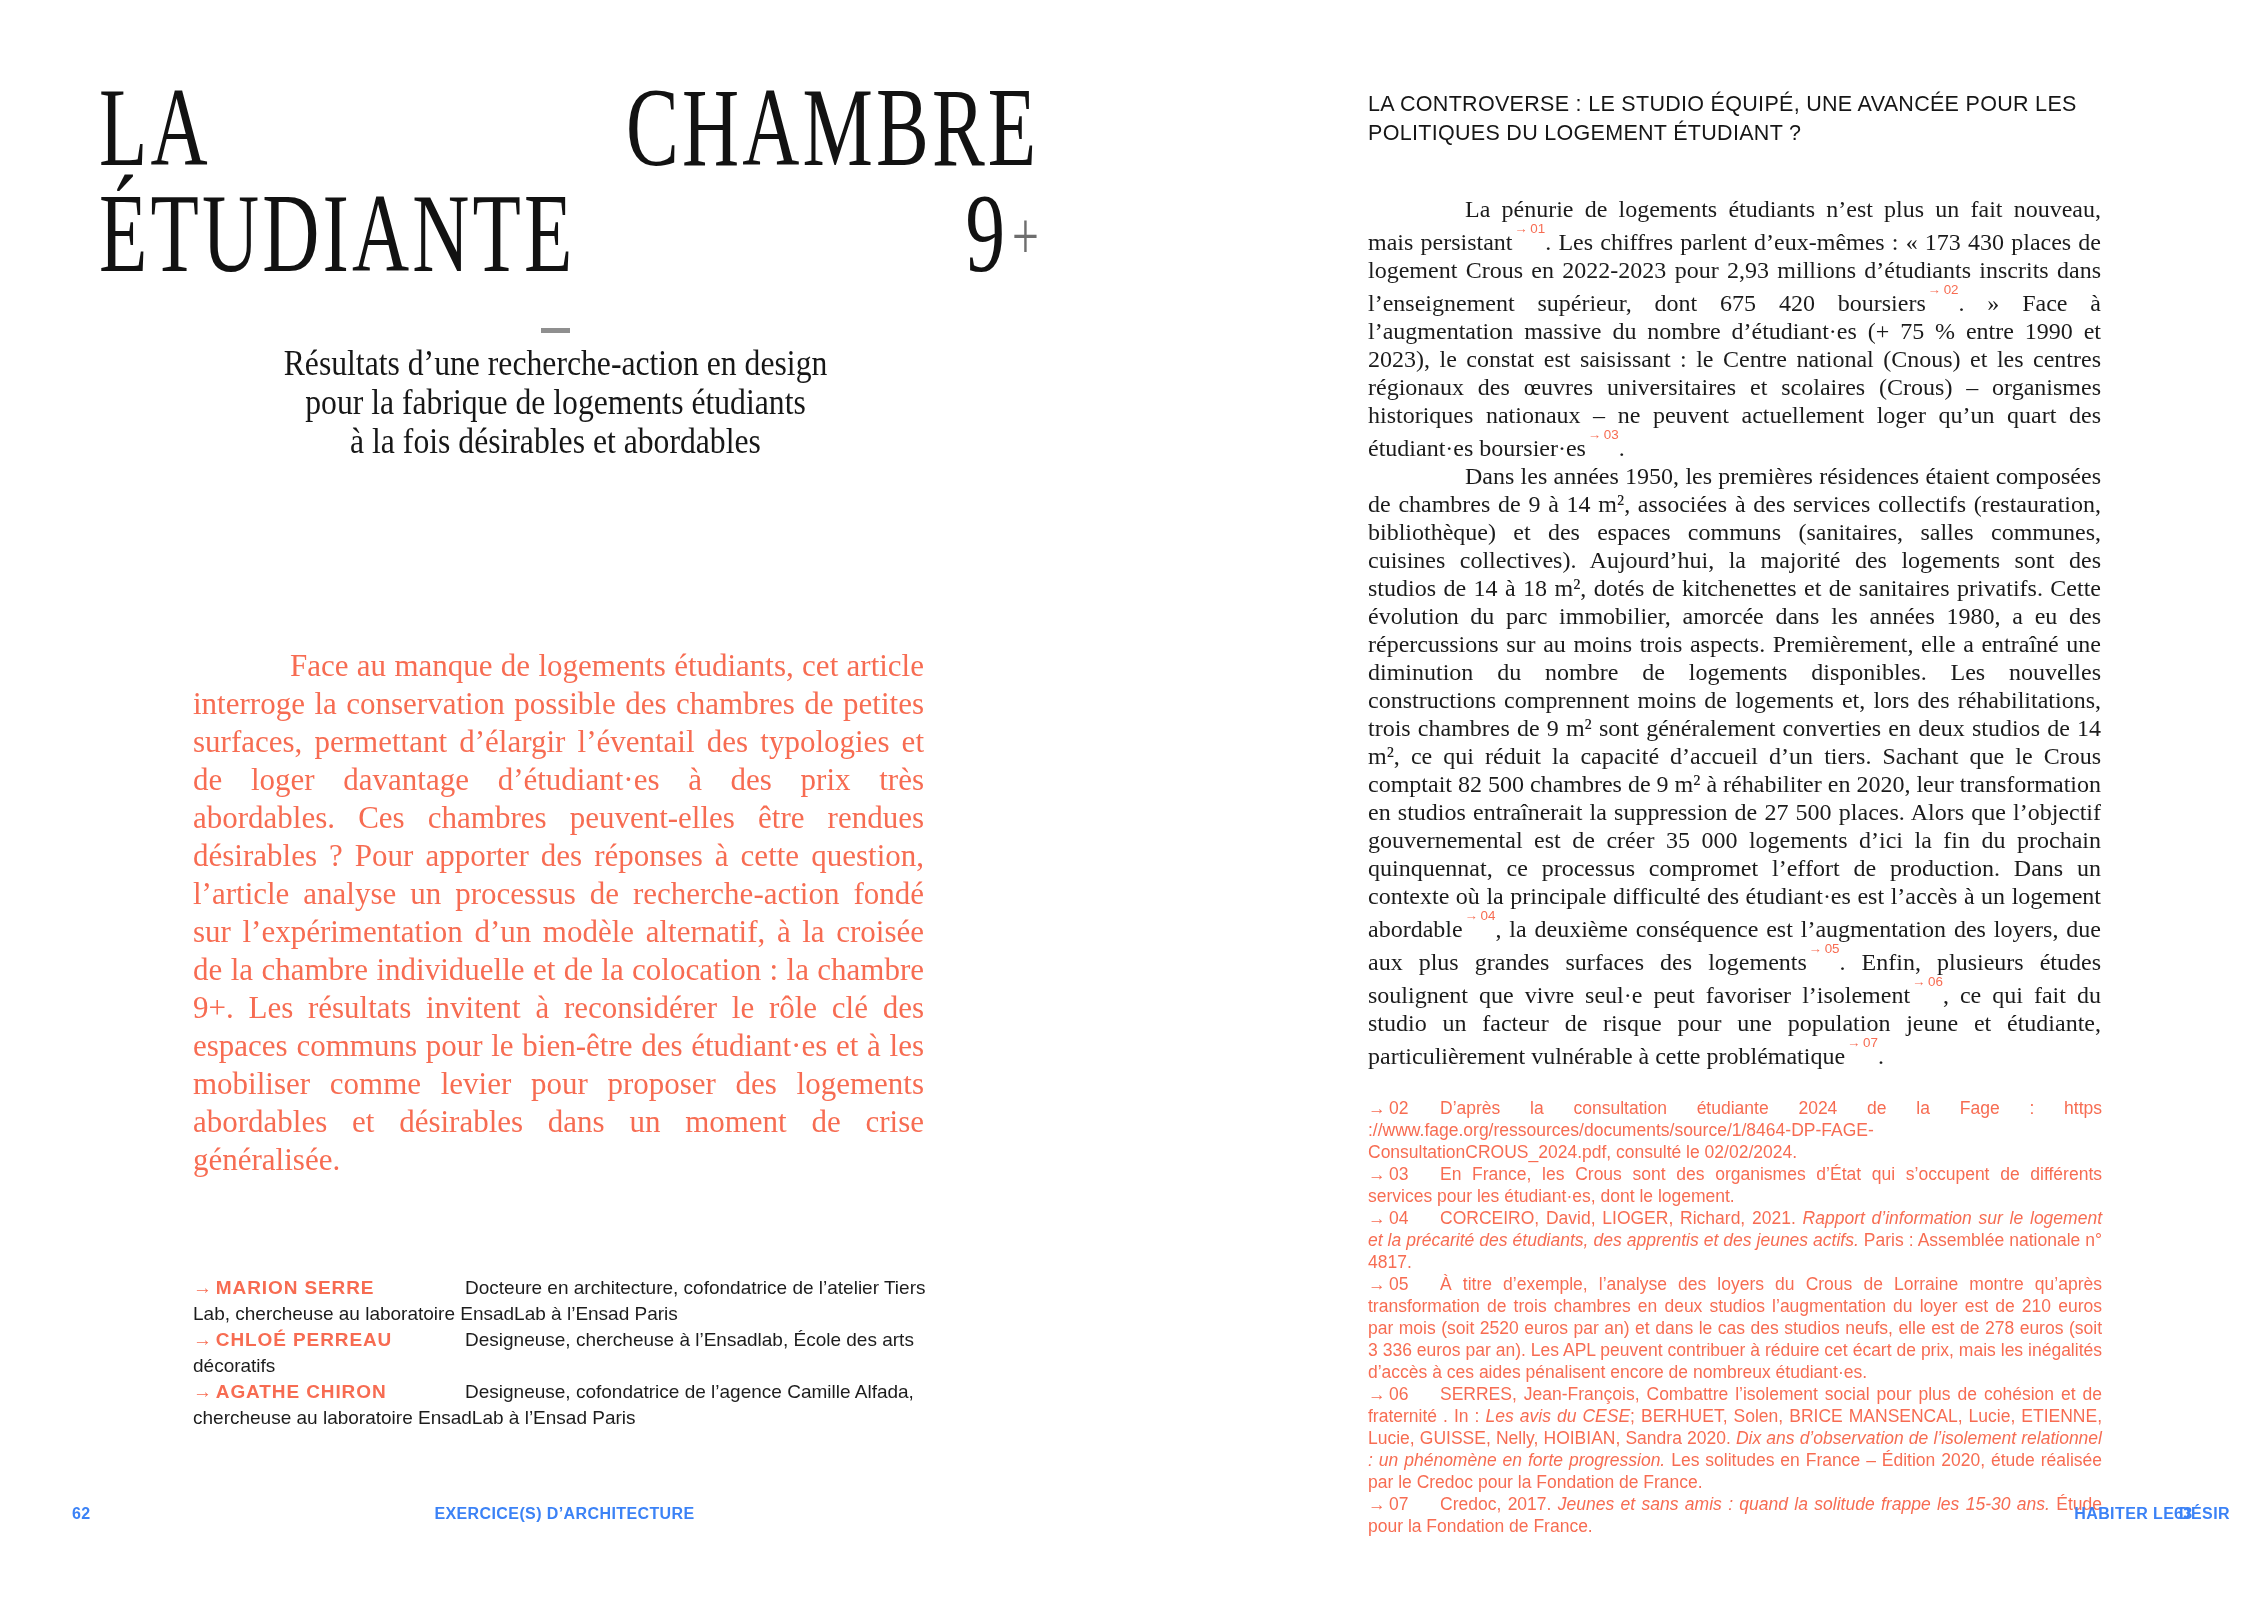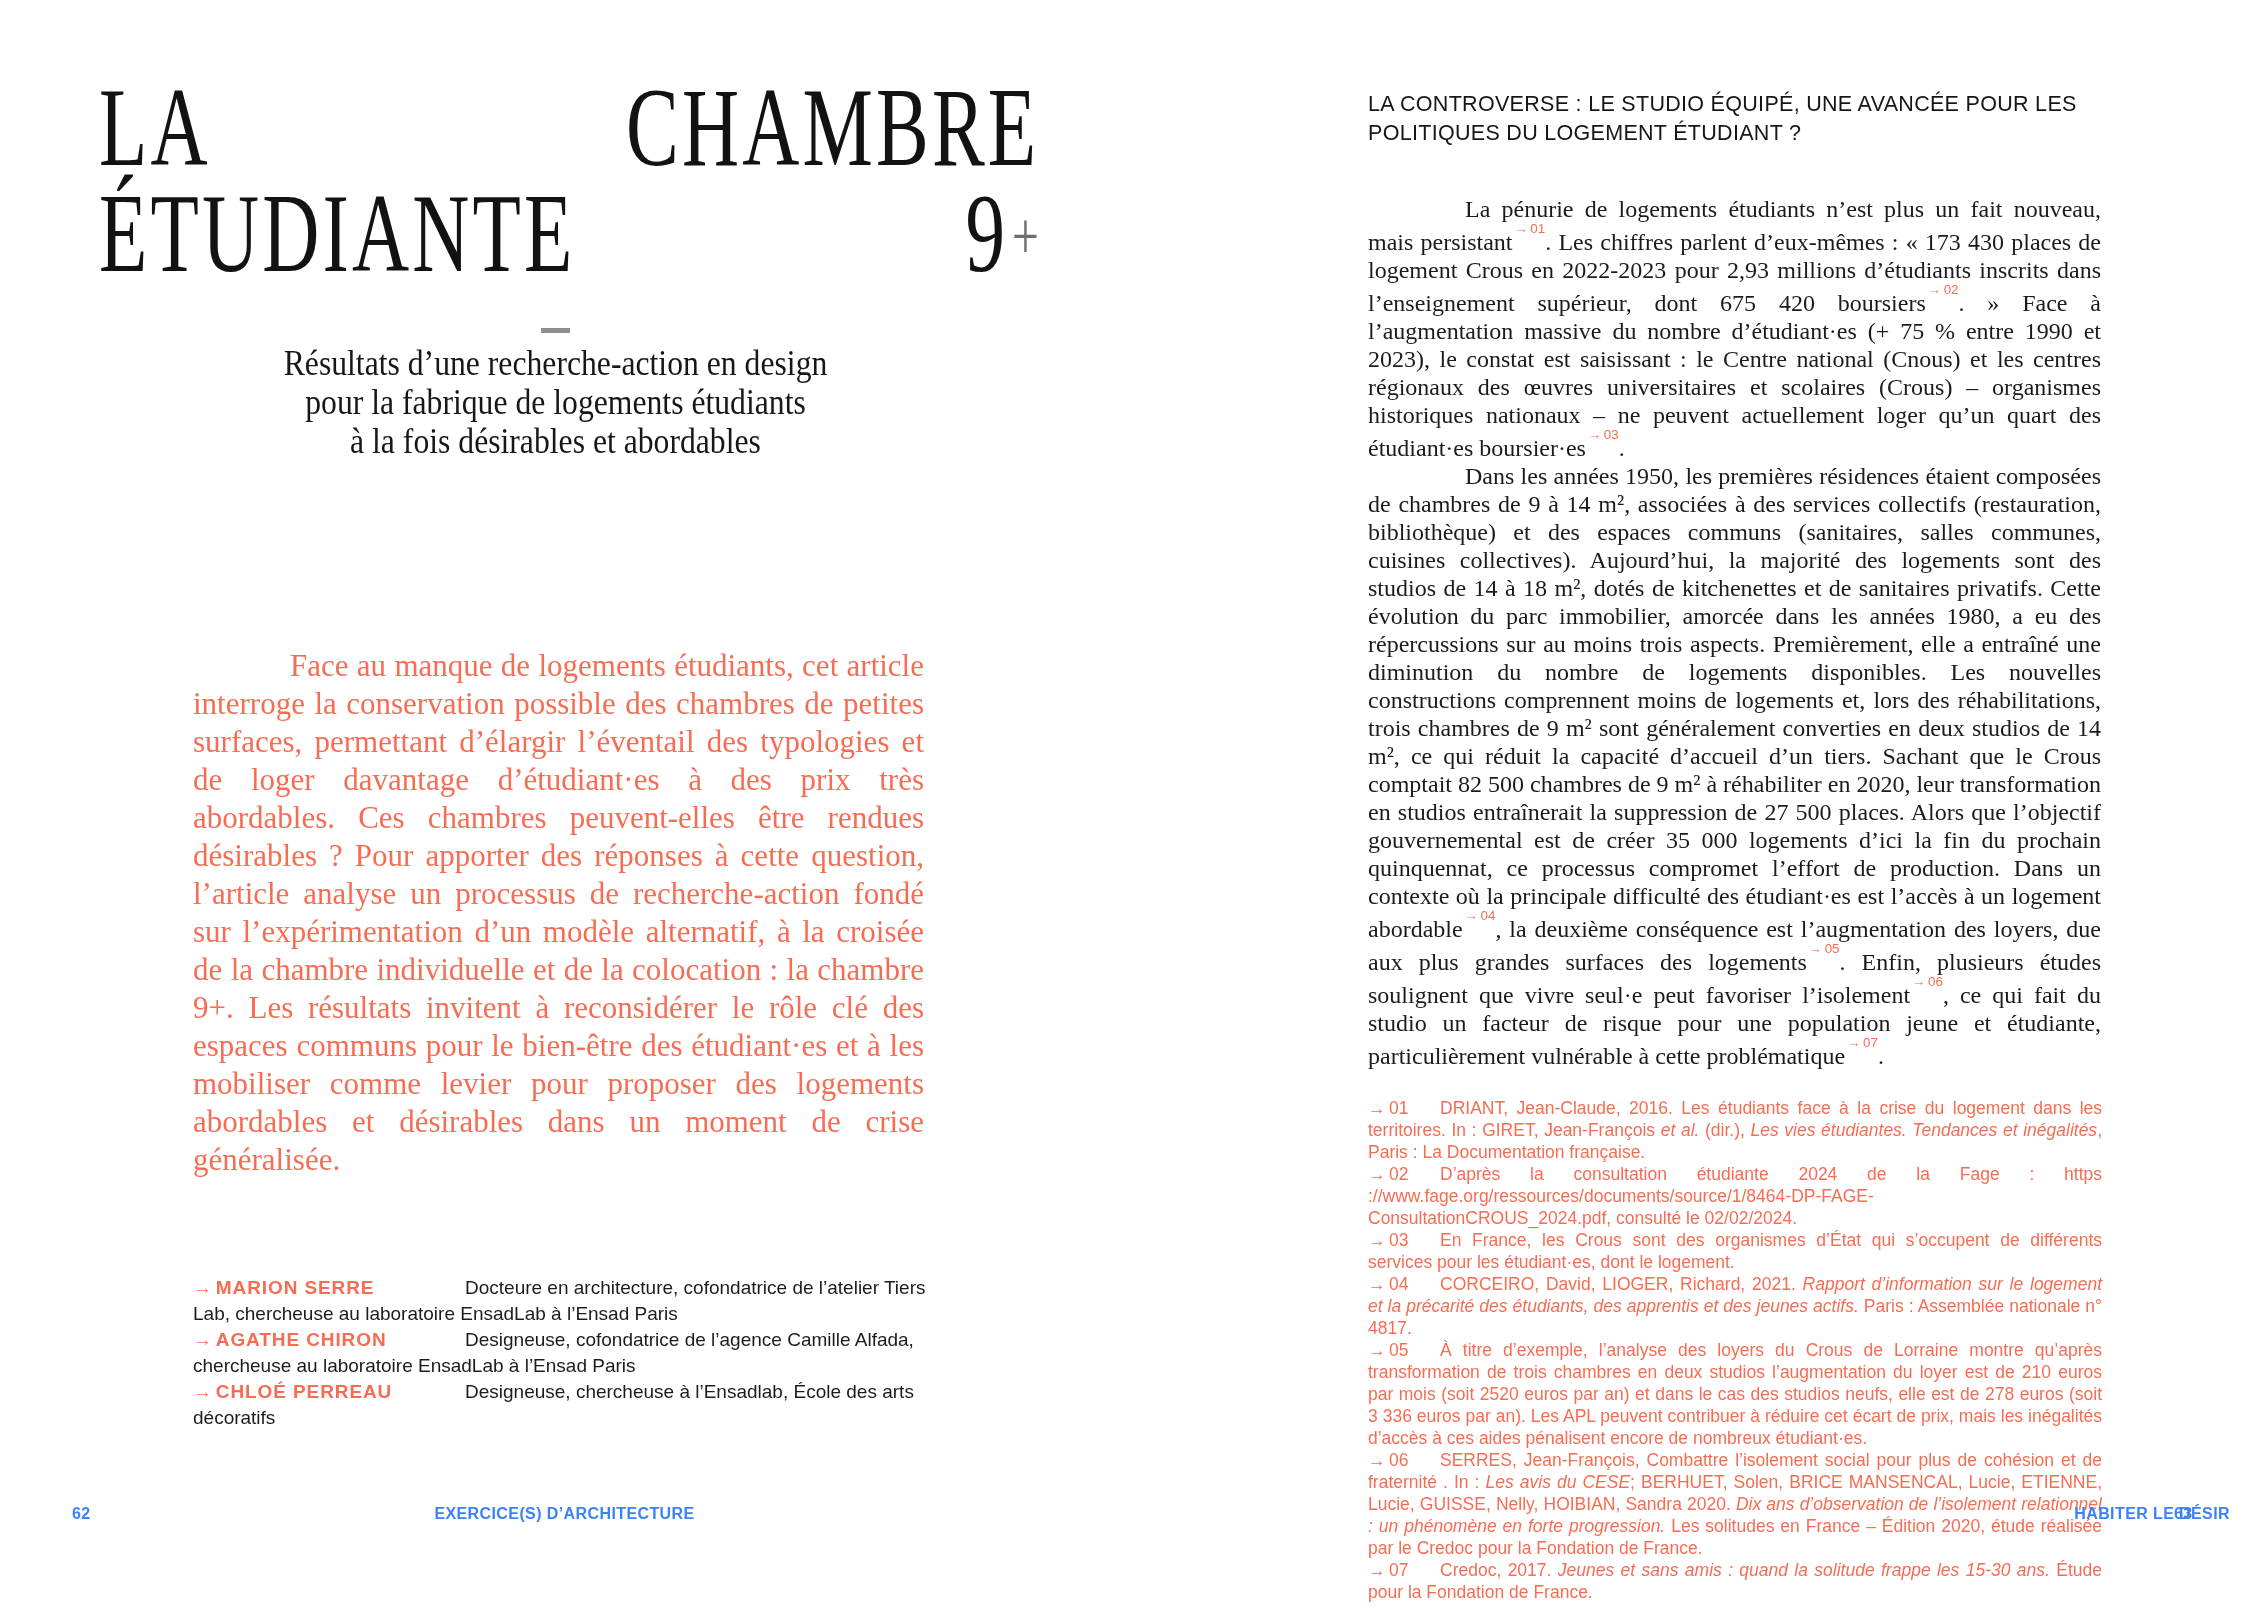--- a/index.html
+++ b/index.html
@@ -103,42 +103,41 @@
   <div class="subtitle">
     <span class="sub-line">Résultats d’une recherche-action en design</span>
     <span class="sub-line">pour la fabrique de logements étudiants</span>
     <span class="sub-line">à la fois désirables et abordables</span>
   </div>
 
   <p class="abstract">Face au manque de logements étudiants, cet article interroge la conservation possible des chambres de petites surfaces, permettant d’élargir l’éventail des typologies et de loger davantage d’étudiant·es à des prix très abordables. Ces chambres peuvent-elles être rendues désirables ? Pour apporter des réponses à cette question, l’article analyse un processus de recherche-action fondé sur l’expérimentation d’un modèle alternatif, à la croisée de la chambre individuelle et de la colocation : la chambre 9+. Les résultats invitent à reconsidérer le rôle clé des espaces communs pour le bien-être des étudiant·es et à les mobiliser comme levier pour proposer des logements abordables et désirables dans un moment de crise généralisée.</p>
 
   <div class="authors">
       <p class="author"><span class="author-name-wrap"><span class="author-arrow">→ </span><span class="author-name">MARION SERRE</span></span><span>Docteure en architecture, cofondatrice de l’atelier Tiers Lab, chercheuse au laboratoire EnsadLab à l’Ensad Paris</span></p>
+      <p class="author"><span class="author-name-wrap"><span class="author-arrow">→ </span><span class="author-name">CHLOÉ PERREAU</span></span><span>Designeuse, chercheuse à l’Ensadlab, École des arts décoratifs</span></p>
       <p class="author"><span class="author-name-wrap"><span class="author-arrow">→ </span><span class="author-name">AGATHE CHIRON</span></span><span>Designeuse, cofondatrice de l’agence Camille Alfada, chercheuse au laboratoire EnsadLab à l’Ensad Paris</span></p>
-      <p class="author"><span class="author-name-wrap"><span class="author-arrow">→ </span><span class="author-name">CHLOÉ PERREAU</span></span><span>Designeuse, chercheuse à l’Ensadlab, École des arts décoratifs</span></p>
     </div>
 
   <div class="footer-text page-num">62</div>
   <div class="footer-text running-title">EXERCICE(S) D’ARCHITECTURE</div>
 </div>
 
 <div id="right-page" class="page">
 
   <div class="section-heading">
     <span class="head-line">LA CONTROVERSE : LE STUDIO ÉQUIPÉ, UNE AVANCÉE POUR LES</span>
     <span class="head-line">POLITIQUES DU LOGEMENT ÉTUDIANT ?</span>
   </div>
 
   <div class="body-text">
       <p class="body-para">La pénurie de logements étudiants n’est plus un fait nouveau, mais persistant<sup class="fnref">→ 01</sup>. Les chiffres parlent d’eux-mêmes : « 173 430 places de logement Crous en 2022-2023 pour 2,93 millions d’étudiants inscrits dans l’enseignement supérieur, dont 675 420 boursiers<sup class="fnref">→ 02</sup>. » Face à l’augmentation massive du nombre d’étudiant·es (+ 75 % entre 1990 et 2023), le constat est saisissant : le Centre national (Cnous) et les centres régionaux des œuvres universitaires et scolaires (Crous) – organismes historiques nationaux – ne peuvent actuellement loger qu’un quart des étudiant·es boursier·es<sup class="fnref">→ 03</sup>.</p>
       <p class="body-para">Dans les années 1950, les premières résidences étaient composées de chambres de 9 à 14 m², associées à des services collectifs (restauration, bibliothèque) et des espaces communs (sanitaires, salles communes, cuisines collectives). Aujourd’hui, la majorité des logements sont des studios de 14 à 18 m², dotés de kitchenettes et de sanitaires privatifs. Cette évolution du parc immobilier, amorcée dans les années 1980, a eu des répercussions sur au moins trois aspects. Premièrement, elle a entraîné une diminution du nombre de logements disponibles. Les nouvelles constructions comprennent moins de logements et, lors des réhabilitations, trois chambres de 9 m² sont généralement converties en deux studios de 14 m², ce qui réduit la capacité d’accueil d’un tiers. Sachant que le Crous comptait 82 500 chambres de 9 m² à réhabiliter en 2020, leur transformation en studios entraînerait la suppression de 27 500 places. Alors que l’objectif gouvernemental est de créer 35 000 logements d’ici la fin du prochain quinquennat, ce processus compromet l’effort de production. Dans un contexte où la principale difficulté des étudiant·es est l’accès à un logement abordable<sup class="fnref">→ 04</sup>, la deuxième conséquence est l’augmentation des loyers, due aux plus grandes surfaces des logements<sup class="fnref">→ 05</sup>. Enfin, plusieurs études soulignent que vivre seul·e peut favoriser l’isolement<sup class="fnref">→ 06</sup>, ce qui fait du studio un facteur de risque pour une population jeune et étudiante, particulièrement vulnérable à cette problématique<sup class="fnref">→ 07</sup>.</p>
     </div>
 
   <div class="footnotes">
-      <p class="footnote"><span class="fn-num">→ 01</span>DRIANT, Jean-Claude, 2016. Les étudiants face à la crise du logement dans les territoires. In : GIRET, Jean-François <em>et al.</em> (dir.), <em>Les vies étudiantes. Tendances et inégalités</em>, Paris : La Documentation française.</p>
       <p class="footnote"><span class="fn-num">→ 02</span>D’après la consultation étudiante 2024 de la Fage : https ://www.fage.org/ressources/documents/source/1/8464-DP-FAGE-ConsultationCROUS_2024.pdf, consulté le 02/02/2024.</p>
       <p class="footnote"><span class="fn-num">→ 03</span>En France, les Crous sont des organismes d’État qui s’occupent de différents services pour les étudiant·es, dont le logement.</p>
       <p class="footnote"><span class="fn-num">→ 04</span>CORCEIRO, David, LIOGER, Richard, 2021. <em>Rapport d’information sur le logement et la précarité des étudiants, des apprentis et des jeunes actifs.</em> Paris : Assemblée nationale n° 4817.</p>
       <p class="footnote"><span class="fn-num">→ 05</span>À titre d’exemple, l’analyse des loyers du Crous de Lorraine montre qu’après transformation de trois chambres en deux studios l’augmentation du loyer est de 210 euros par mois (soit 2520 euros par an) et dans le cas des studios neufs, elle est de 278 euros (soit 3 336 euros par an). Les APL peuvent contribuer à réduire cet écart de prix, mais les inégalités d’accès à ces aides pénalisent encore de nombreux étudiant·es.</p>
       <p class="footnote"><span class="fn-num">→ 06</span>SERRES, Jean-François, Combattre l’isolement social pour plus de cohésion et de fraternité . In : <em>Les avis du CESE</em>; BERHUET, Solen, BRICE MANSENCAL, Lucie, ETIENNE, Lucie, GUISSE, Nelly, HOIBIAN, Sandra 2020. <em>Dix ans d’observation de l’isolement relationnel : un phénomène en forte progression.</em> Les solitudes en France – Édition 2020, étude réalisée par le Credoc pour la Fondation de France.</p>
       <p class="footnote"><span class="fn-num">→ 07</span>Credoc, 2017. <em>Jeunes et sans amis : quand la solitude frappe les 15-30 ans.</em> Étude pour la Fondation de France.</p>
     </div>
 
   <div class="footer-text running-title">HABITER LE DÉSIR</div>
   <div class="footer-text page-num">63</div>

